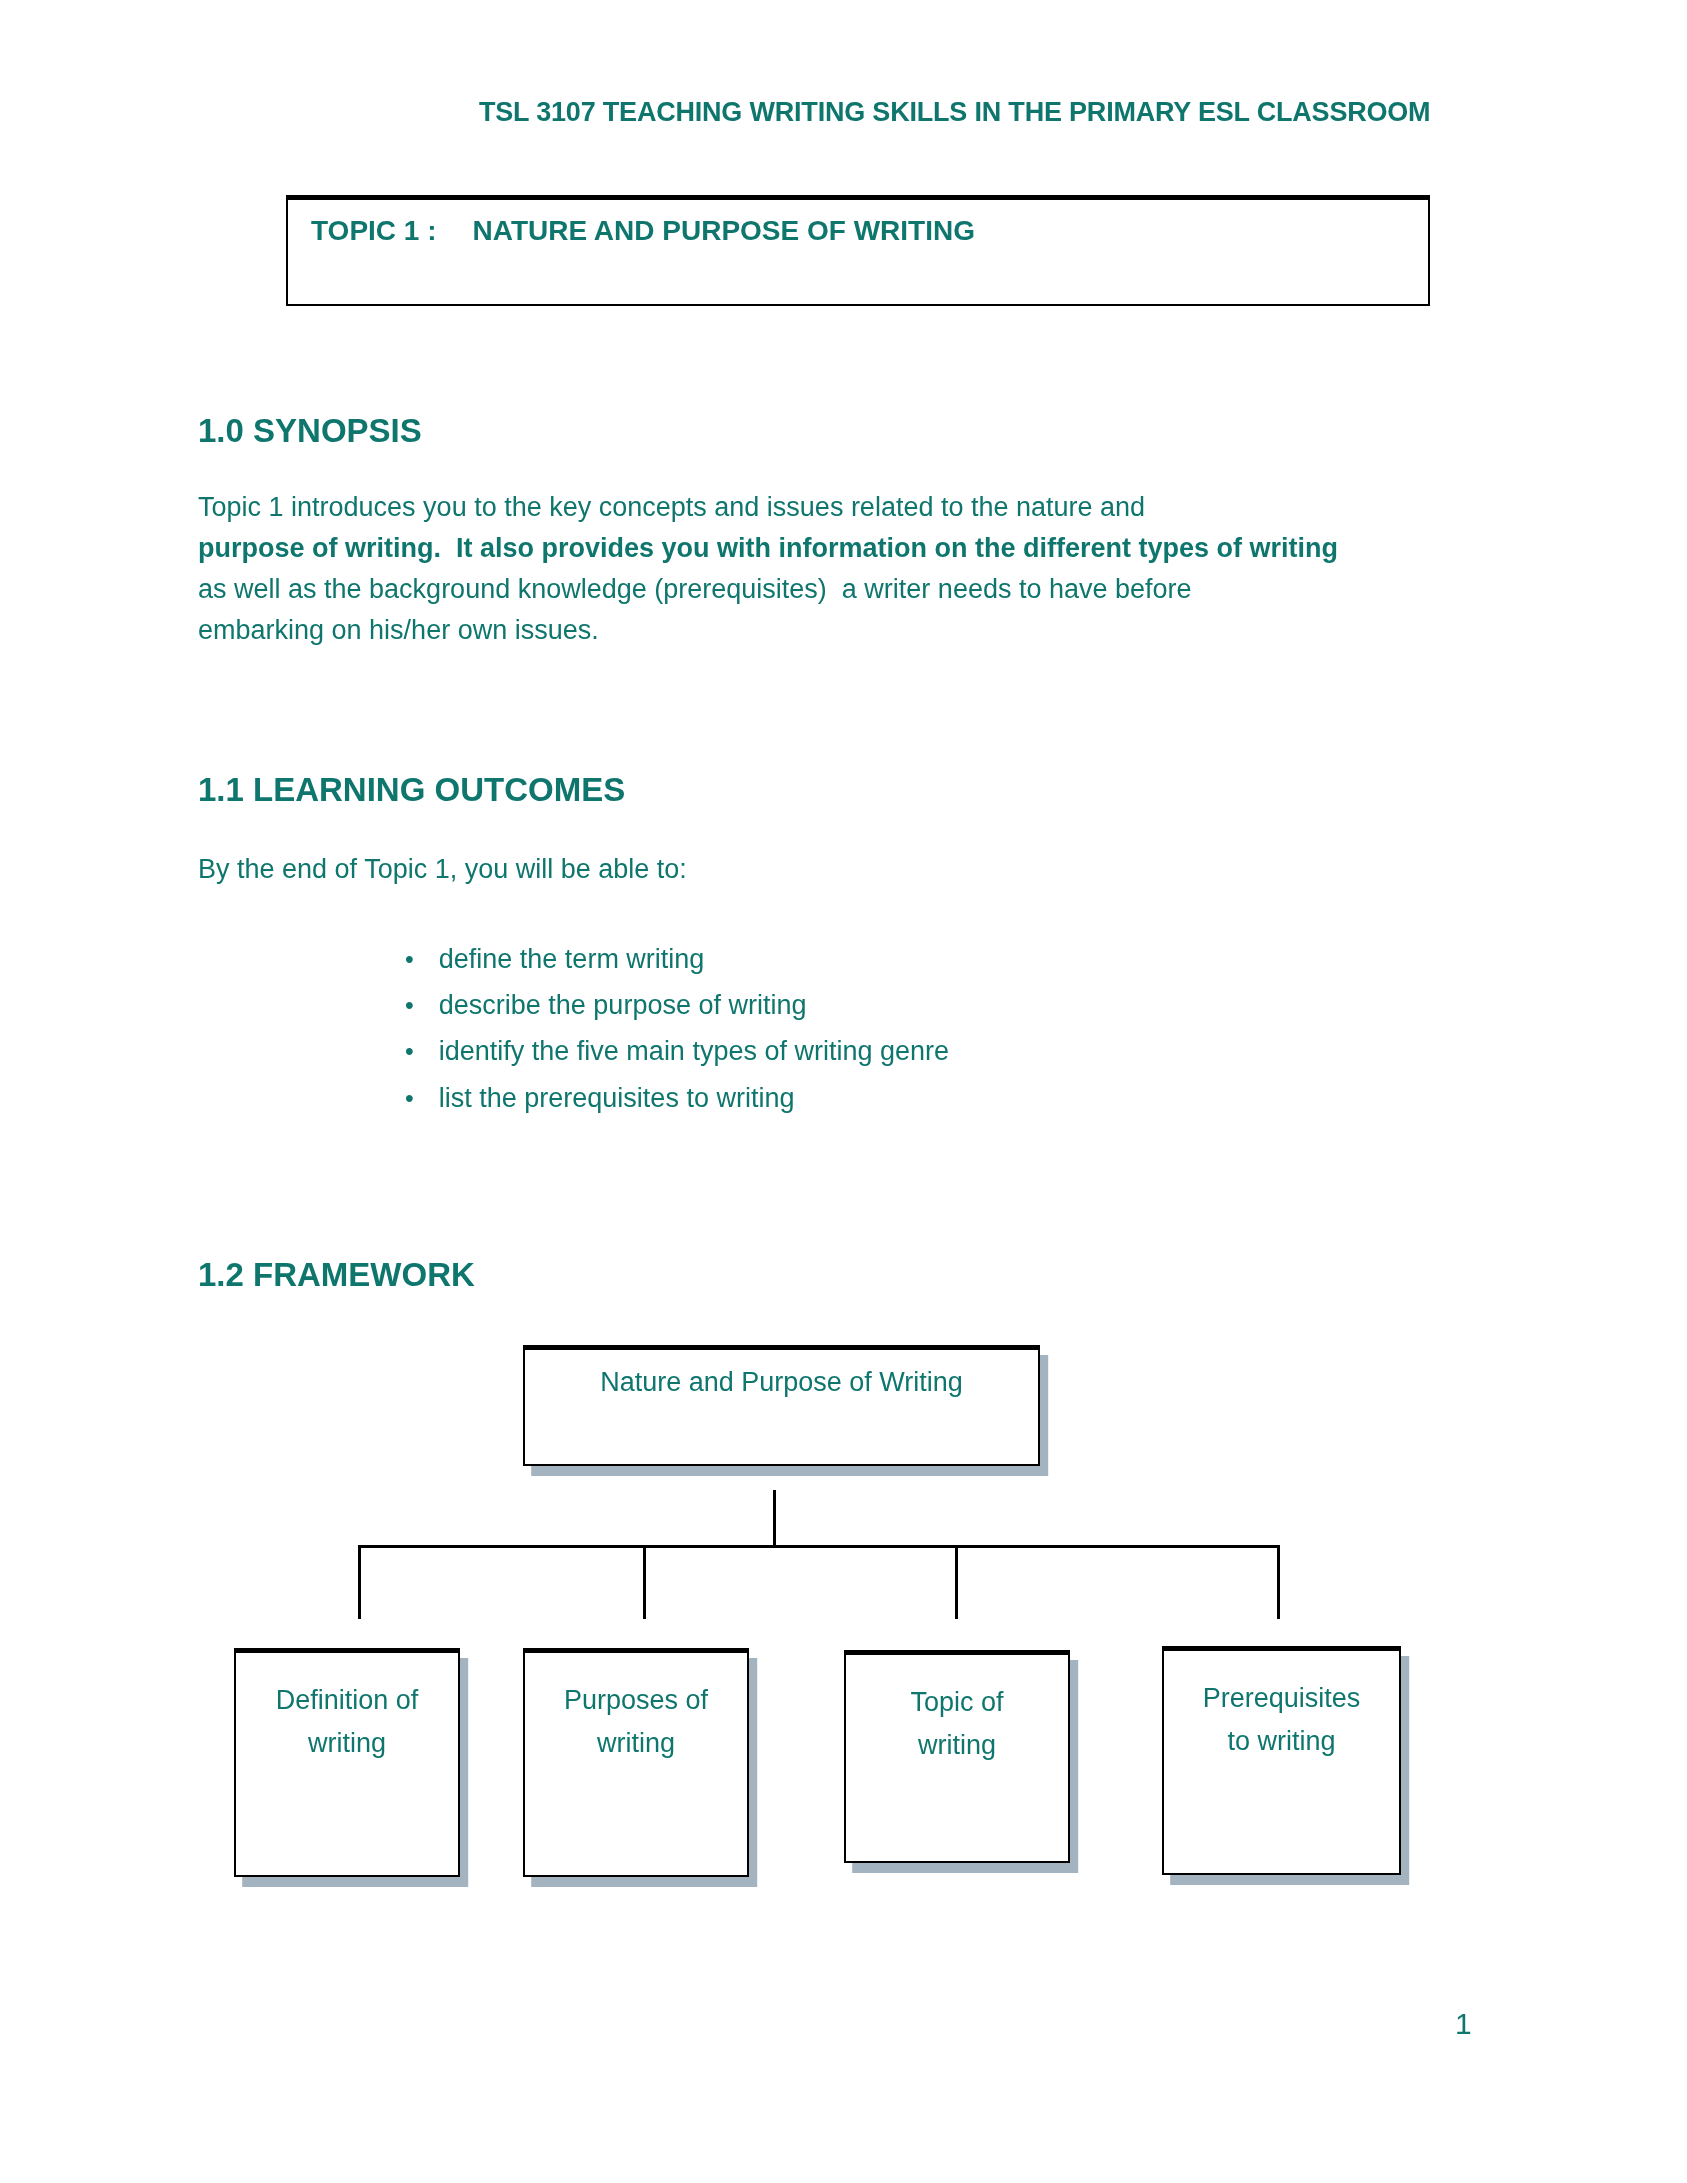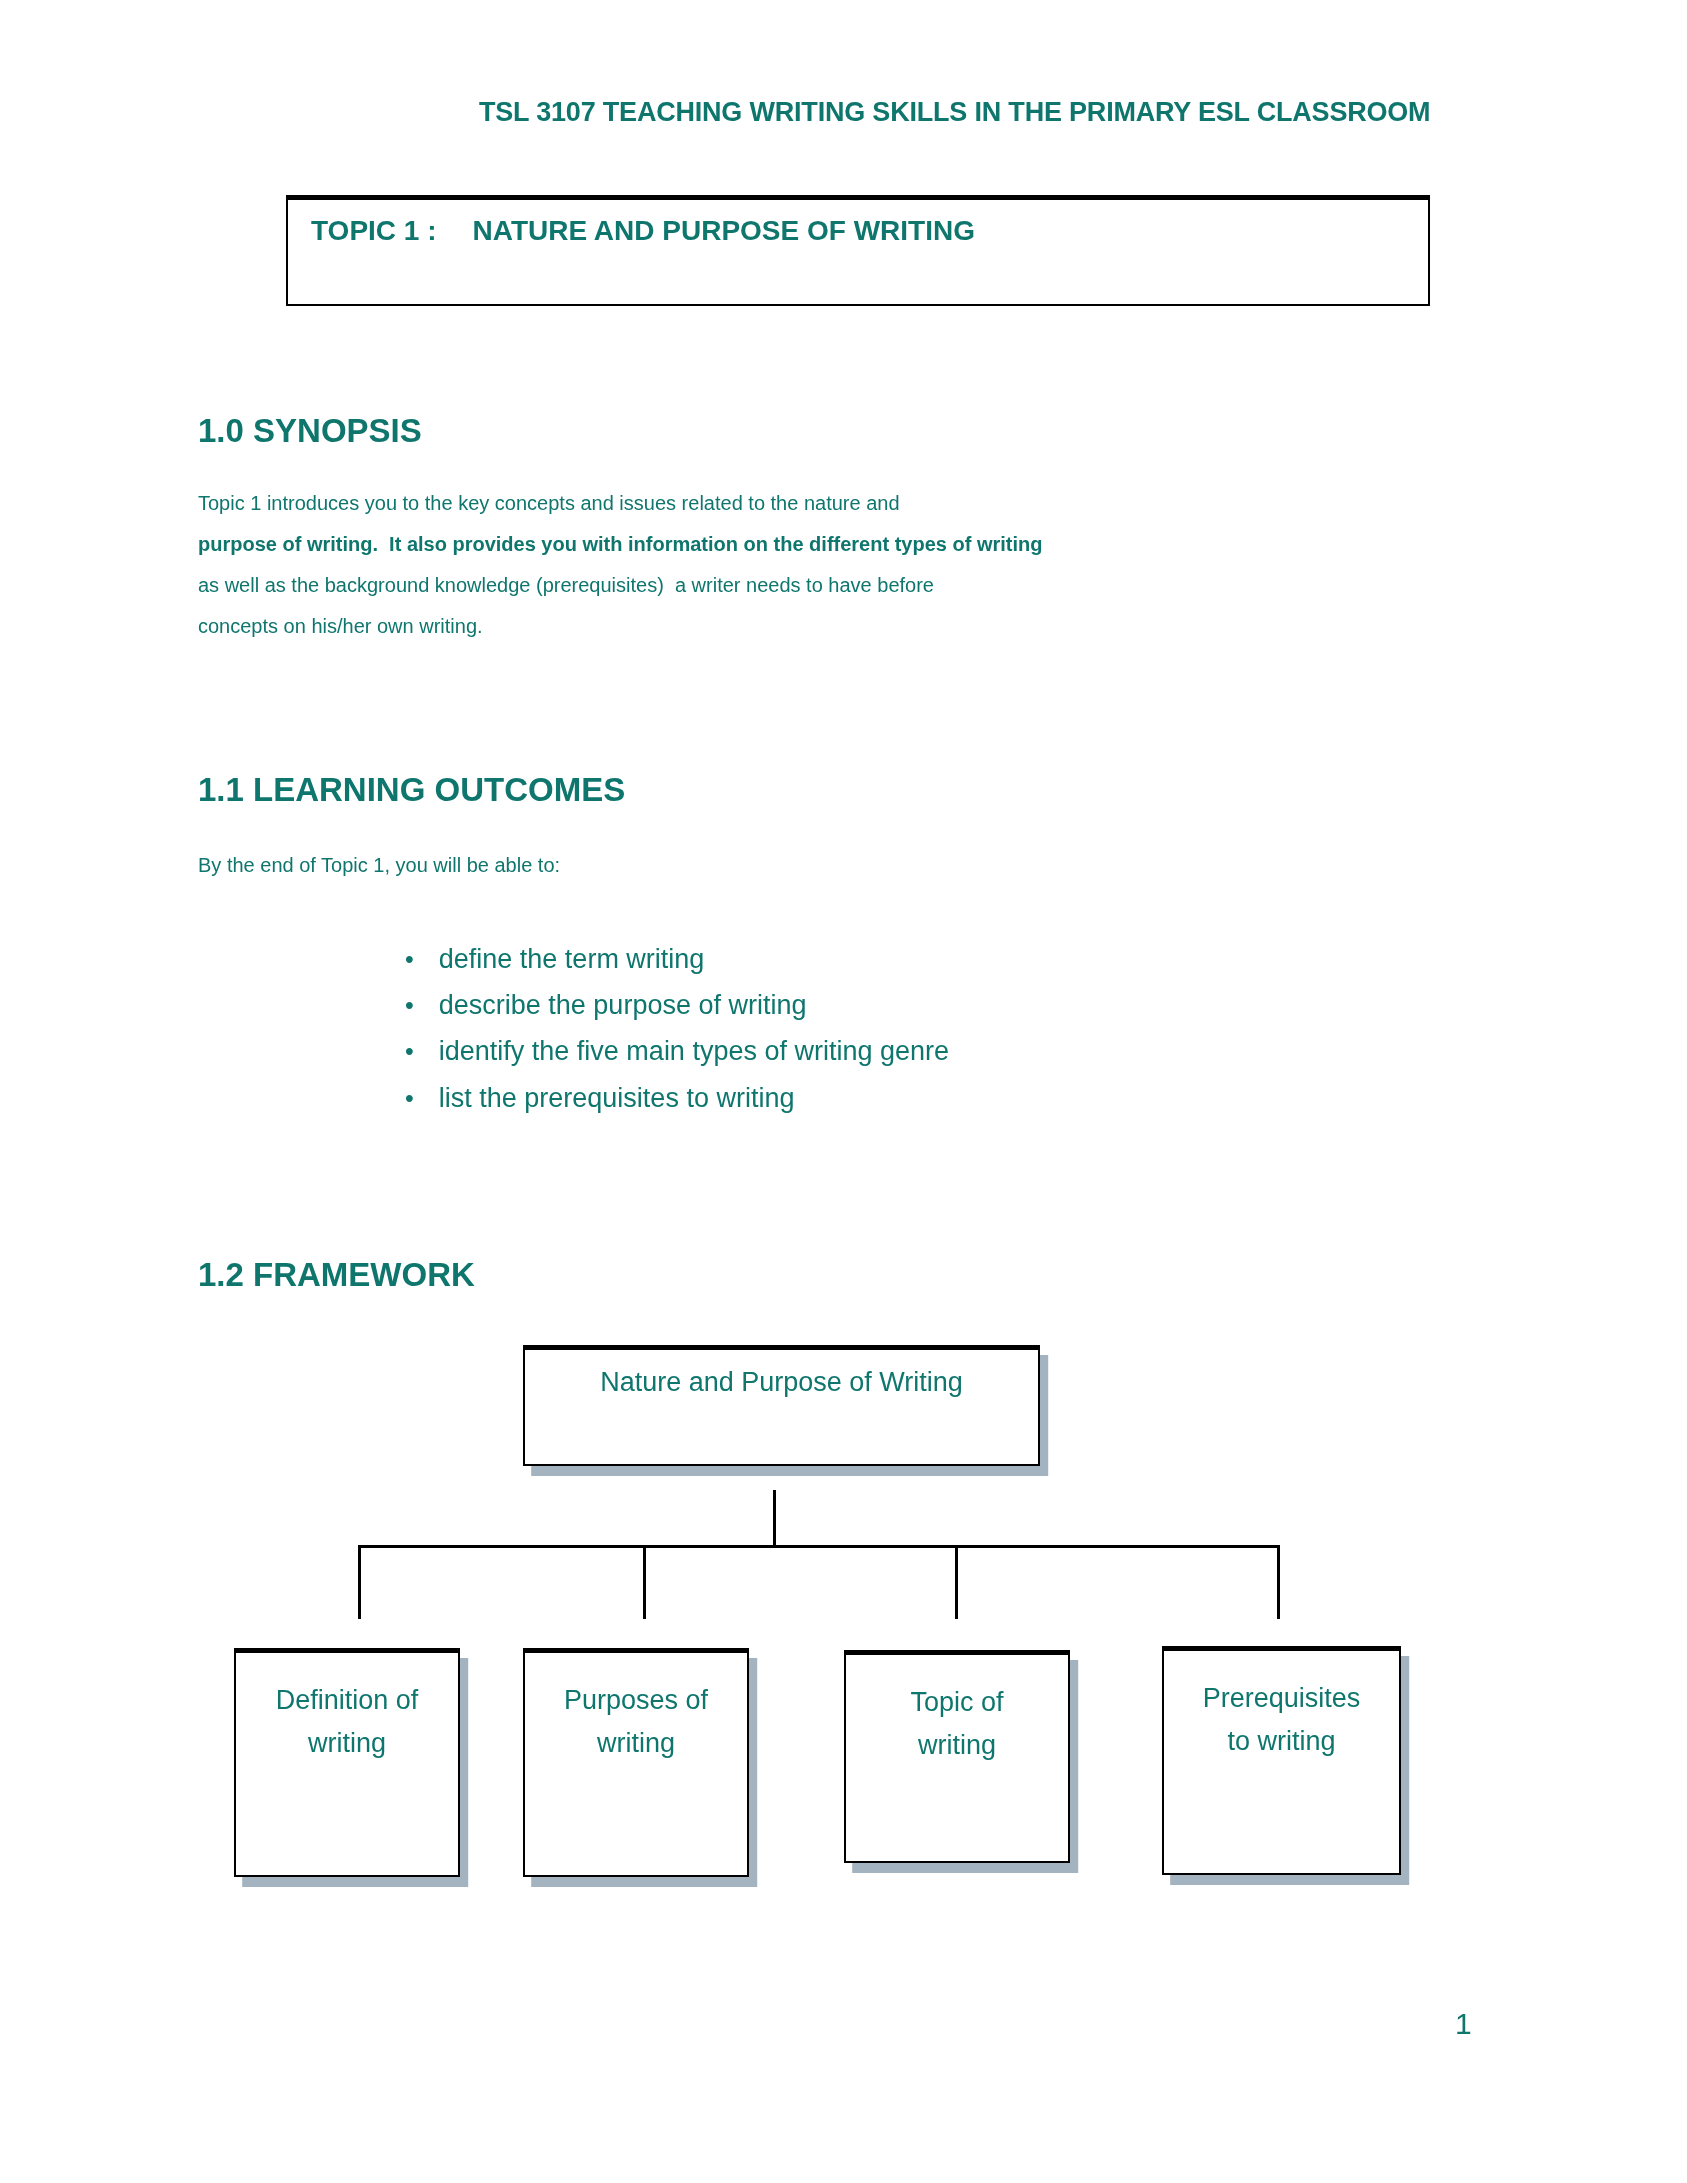--- a/index.html
+++ b/index.html
@@ -33,21 +33,21 @@
   .topic-box .topic-text { font-size: 28px; font-weight: bold; white-space: nowrap; }
   .topic-box .topic-title { margin-left: 36px; }
 
   .section-heading {
     font-size: 33px; font-weight: bold; white-space: nowrap;
   }
   .h-synopsis   { left: 198px; top: 412px; }
   .h-outcomes   { left: 198px; top: 771px; }
   .h-framework  { left: 198px; top: 1256px; }
 
-  .body-text { font-size: 20px; white-space: pre; }
+  .body-text { font-size: 27px; white-space: pre; }
 
   .syn-line-0 { left: 198px; top: 492px; }
   .syn-line-1 { left: 198px; top: 533px; font-weight: bold; }
   .syn-line-2 { left: 198px; top: 574px; }
   .syn-line-3 { left: 198px; top: 615px; }
 
   .outcomes-intro { left: 198px; top: 854px; }
 
   .bullet-row {
     left: 405px;
@@ -105,21 +105,21 @@
 
   <div class="abs topic-box">
     <span class="topic-text">TOPIC 1 :</span><span class="topic-text topic-title">NATURE AND PURPOSE OF WRITING</span>
   </div>
 
   <div class="abs section-heading h-synopsis">1.0 SYNOPSIS</div>
 
   <div class="abs body-text syn-line-0">Topic 1 introduces you to the key concepts and issues related to the nature and</div>
   <div class="abs body-text syn-line-1">purpose of writing.  It also provides you with information on the different types of writing</div>
   <div class="abs body-text syn-line-2">as well as the background knowledge (prerequisites)  a writer needs to have before</div>
-  <div class="abs body-text syn-line-3">concepts on his/her own writing.</div>
+  <div class="abs body-text syn-line-3">embarking on his/her own issues.</div>
 
   <div class="abs section-heading h-outcomes">1.1 LEARNING OUTCOMES</div>
 
   <div class="abs body-text outcomes-intro">By the end of Topic 1, you will be able to:</div>
 
   <div class="abs bullet-row bullet-0">
     <span class="dot">•</span>
     <span class="bullet-text">define the term writing</span>
   </div>
   <div class="abs bullet-row bullet-1">

